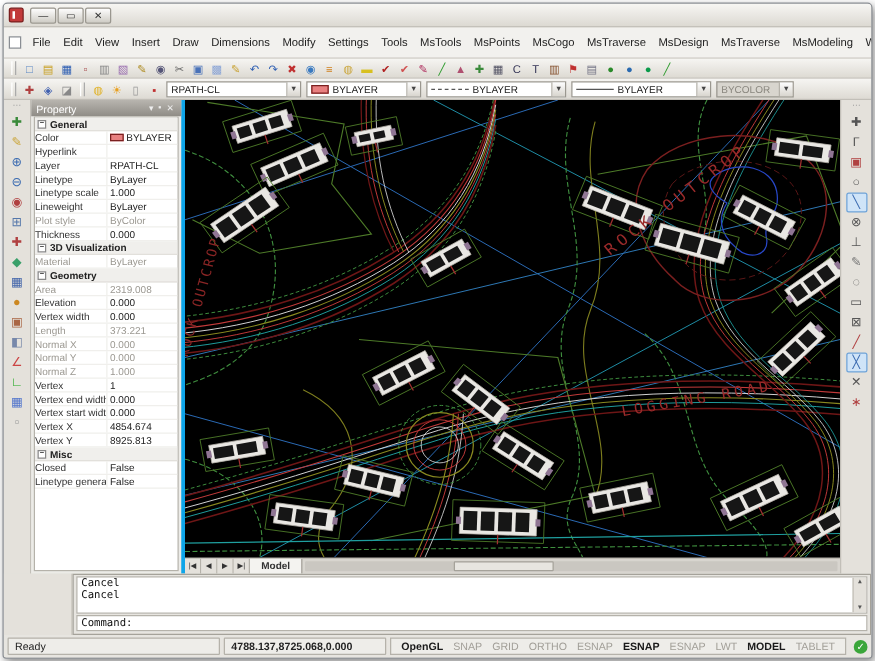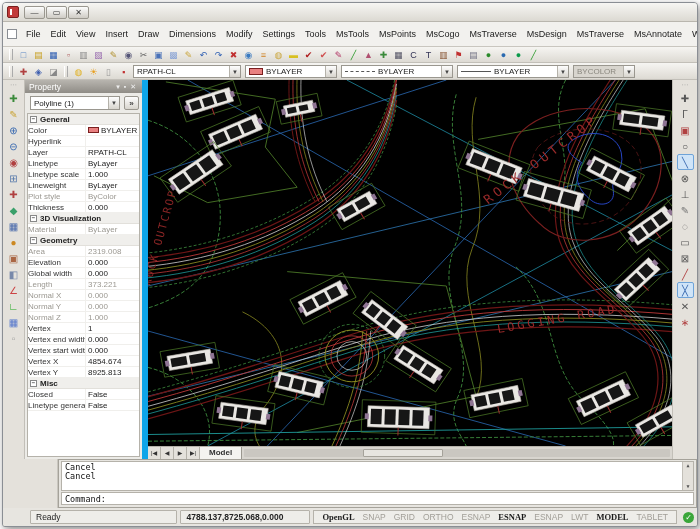--- a/index.html
+++ b/index.html
@@ -45,21 +45,21 @@
   
   .main{flex:1;display:flex;min-height:0;}
   .dock{width:22px;background:#e4e1db;border-right:1px solid #c2bfb8;display:flex;flex-direction:column;
     align-items:center;padding-top:2px;flex:none;}
   .dock.right{width:25px;border-right:none;border-left:1px solid #c2bfb8;}
   .dock-icon{width:17px;height:16px;font-size:10px;line-height:16px;text-align:center;cursor:pointer;
     border:1px solid transparent;border-radius:2px;flex:none;}
   .dock-icon.sel{border-color:#6ea3d8;background:#cfe4f8;}
   .dock-handle{color:#999;font-size:7px;height:8px;line-height:6px;}
   
-  .proppanel{width:123px;background:#ecebe7;border-right:6px solid #0ea5e9;display:flex;
+  .proppanel{width:123px;background:#ecebe7;border-right:3px solid #0ea5e9;display:flex;
     flex-direction:column;flex:none;}
   .panel-title{height:13px;background:linear-gradient(#b8b5af,#8f8c86);color:#fff;font-size:8.5px;
     display:flex;align-items:center;padding:0 4px;flex:none;}
   .panel-title .t{flex:1;}
   .panel-btn{font-size:7px;color:#eee;padding:0 2px;cursor:pointer;}
   .selector-row{display:flex;align-items:center;padding:3px 3px;flex:none;gap:2px;}
   .selector-row .combo{flex:1;height:14px;}
   .expand-btn{width:15px;height:14px;font-size:8px;line-height:13px;text-align:center;
     background:linear-gradient(#fdfdfd,#d8d5ce);border:1px solid #9a978f;border-radius:2px;cursor:pointer;flex:none;}
   .propgrid{flex:1;background:#fff;border:1px solid #b5b2aa;margin:0 2px 2px 2px;overflow:hidden;
@@ -102,26 +102,26 @@
   .vscroll{position:absolute;right:0;top:0;bottom:0;width:11px;background:#e4e1db;border-left:1px solid #c2bfb8;
     display:flex;flex-direction:column;justify-content:space-between;font-size:5px;text-align:center;color:#555;}
   .vscroll span{cursor:pointer;line-height:7px;}
   .cmd-input{height:13px;background:#fff;border:1px solid #b5b2aa;margin:0 2px 2px 2px;
     font-family:"DejaVu Sans Mono",monospace;font-size:8.5px;line-height:12px;padding:0 3px;color:#111;flex:none;}
   
   .statusbar{height:18px;display:flex;align-items:center;background:#e7e5e0;padding:1px 3px;gap:3px;
     font-size:8.5px;flex:none;}
   .sseg{border:1px solid #b5b2aa;border-radius:1px;background:#eeede9;height:14px;line-height:13px;
     padding:0 5px;color:#222;}
-  .sseg.ready{flex:1;margin-left:24px;}
+  .sseg.ready{flex:1;}
   .sseg.coords{width:130px;flex:none;font-weight:bold;}
   .toggles{display:flex;align-items:center;gap:0;height:14px;border:1px solid #b5b2aa;background:#eeede9;
     padding:0 4px;flex:none;}
   .toggle{padding:0 4px;color:#a19e97;cursor:pointer;line-height:13px;}
-  .toggle.on{color:#1a1a1a;font-weight:bold;font-family:Liberation Serif, serif;}
+  .toggle.on{color:#1a1a1a;font-weight:bold;}
   .okcircle{width:11px;height:11px;border-radius:50%;background:#3aa63a;color:#fff;font-size:8px;
     line-height:11px;text-align:center;margin-left:3px;flex:none;cursor:pointer;}
 </style>
 </head>
 <body>
 
 <div class="window">
 
   <div class="titlebar">
     <div class="app-icon"></div>
@@ -162,21 +162,21 @@
         <div class="menu-item">MsPoints</div>
 
         <div class="menu-item">MsCogo</div>
 
         <div class="menu-item">MsTraverse</div>
 
         <div class="menu-item">MsDesign</div>
 
         <div class="menu-item">MsTraverse</div>
 
-        <div class="menu-item">MsAnnotate</div>
+        <div class="menu-item">MsModeling</div>
 
         <div class="menu-item">Window</div>
 
       </div>
     <div class="spacer"></div>
 
   </div>
 
   <div class="toolbar toolbar1">
     <div class="grip"></div>
@@ -345,27 +345,20 @@
         <span class="t">Property</span>
         <span style="display:flex">
 
             <span class="panel-btn">▾</span>
 
             <span class="panel-btn">▪</span>
 
             <span class="panel-btn">✕</span>
           </span>
       </div>
-      <div class="selector-row">
-        <div class="combo">
-          <span class="cval">Polyline (1)</span>
-          <span class="arrow">▼</span>
-        </div>
-        <div class="expand-btn">»</div>
-      </div>
       <div class="propgrid">
 
           <div>
             <div class="pgroup-h">
               <span class="box">−</span>
               <span>General</span>
             </div>
             <div>
 
                 <div class="prow">
@@ -468,21 +461,21 @@
 
                 <div class="prow">
                   <span class="plabel">Elevation</span>
                   <span class="pval">
 
                     <span>0.000</span>
                   </span>
                 </div>
 
                 <div class="prow">
-                  <span class="plabel">Global width</span>
+                  <span class="plabel">Vertex width</span>
                   <span class="pval">
 
                     <span>0.000</span>
                   </span>
                 </div>
 
                 <div class="prow dim">
                   <span class="plabel">Length</span>
                   <span class="pval">
 

